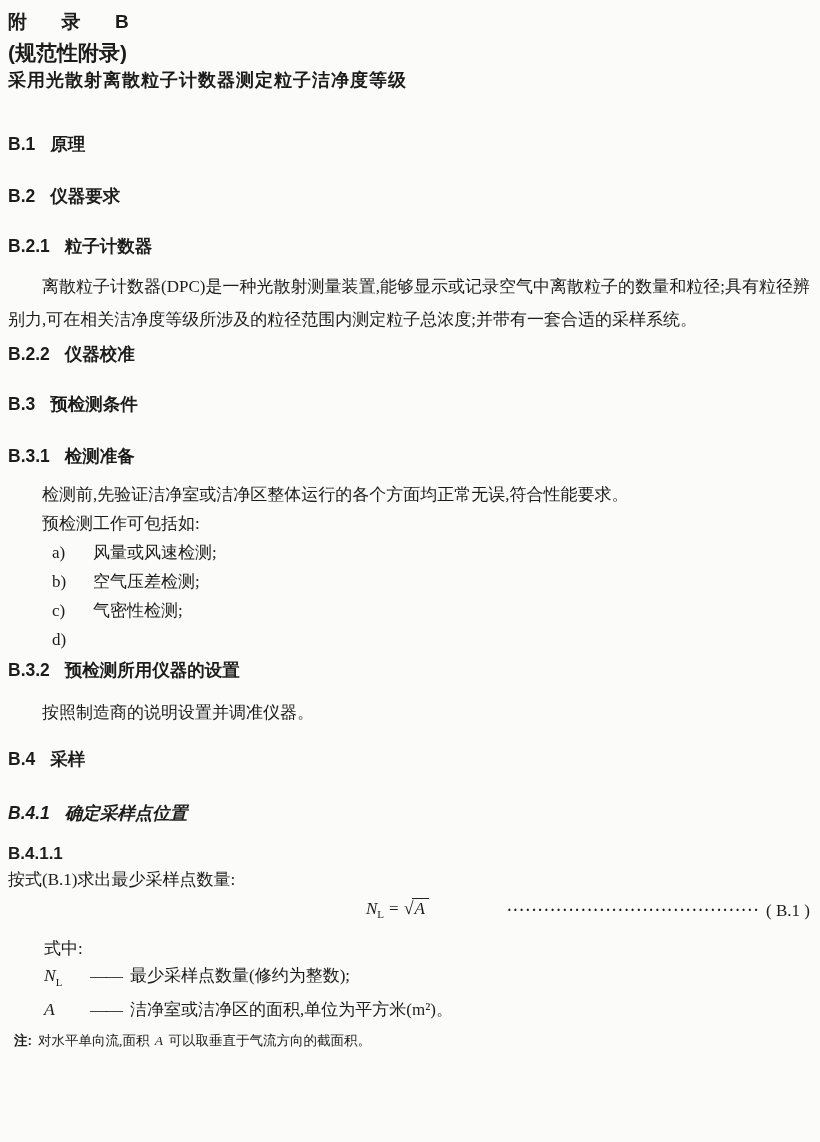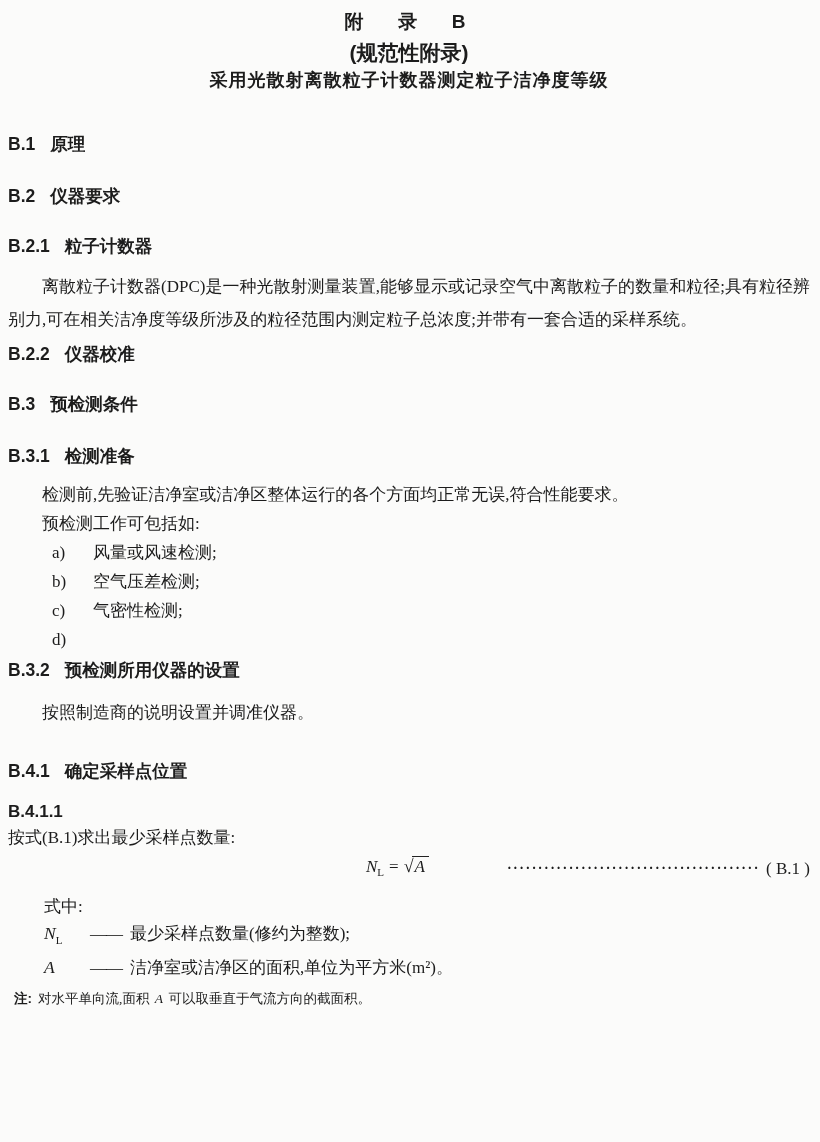--- a/index.html
+++ b/index.html
@@ -8,38 +8,38 @@
     width:820px; height:1142px;
     background:#fbfbfa;
     color:#1c1c1c;
     font-family:"Liberation Serif", serif;
     font-size:17px;
     overflow:hidden;
   }
   .page { width:820px; height:1142px; padding:6px 10px 0 8px; overflow:hidden; }
 
   
-  .center { text-align:center; }
+  .center { text-align:left; }
   .hd { font-family:"Liberation Sans", sans-serif; font-weight:bold; }
   .t1 { font-size:19px; letter-spacing:8px; margin-top:4px; line-height:24px; white-space:pre; }
   .t2 { font-size:21px; margin-top:8px; line-height:22px; }
   .t3 { font-size:18px; margin-top:4px; letter-spacing:1px; line-height:24px; }
 
   
   .heading { font-family:"Liberation Sans", sans-serif; font-weight:700; font-size:17.5px; line-height:24px; display:flex; }
   .heading .num { margin-right:15px; font-family:"Liberation Sans", sans-serif; }
   .sec-b1  { margin-top:40px; }
   .sec-b2  { margin-top:28px; }
   .sec-b21 { margin-top:26px; }
   .sec-b22 { margin-top:6px; }
   .sec-b3  { margin-top:26px; }
   .sec-b31 { margin-top:28px; }
   .sec-b32 { margin-top:4px; }
   .sec-b4  { margin-top:18px; }
-  .sec-b41 { margin-top:30px; }
+  .sec-b41 { margin-top:30px;font-style:italic; }
 
   
   .para { text-indent:2em; line-height:33px; text-align:justify; }
   .para-b1  { margin-top:26px; }
   .para-b21 { margin-top:12px; }
   .para-b22 { margin-top:14px; }
   .para-b32 { margin-top:14px; }
   .para-tight { text-indent:2em; line-height:29px; }
   .para-b31a { margin-top:12px; }
 
@@ -133,20 +133,24 @@
   <div class="list-item">
     <span class="marker">d)</span>
   </div>
 
   <div class="heading sec-b32">
     <span class="num">B.3.2</span>
     <span>预检测所用仪器的设置</span>
   </div>
   <div class="para para-b32">按照制造商的说明设置并调准仪器。</div>
 
+  <div class="heading sec-b4">
+    <span class="num">B.4</span>
+    <span>采样</span>
+  </div>
 
   <div class="heading sec-b41">
     <span class="num">B.4.1</span>
     <span>确定采样点位置</span>
   </div>
 
   <div class="clause">
     <span class="num">B.4.1.1</span>
     <span>按式(B.1)求出最少采样点数量:</span>
   </div>

